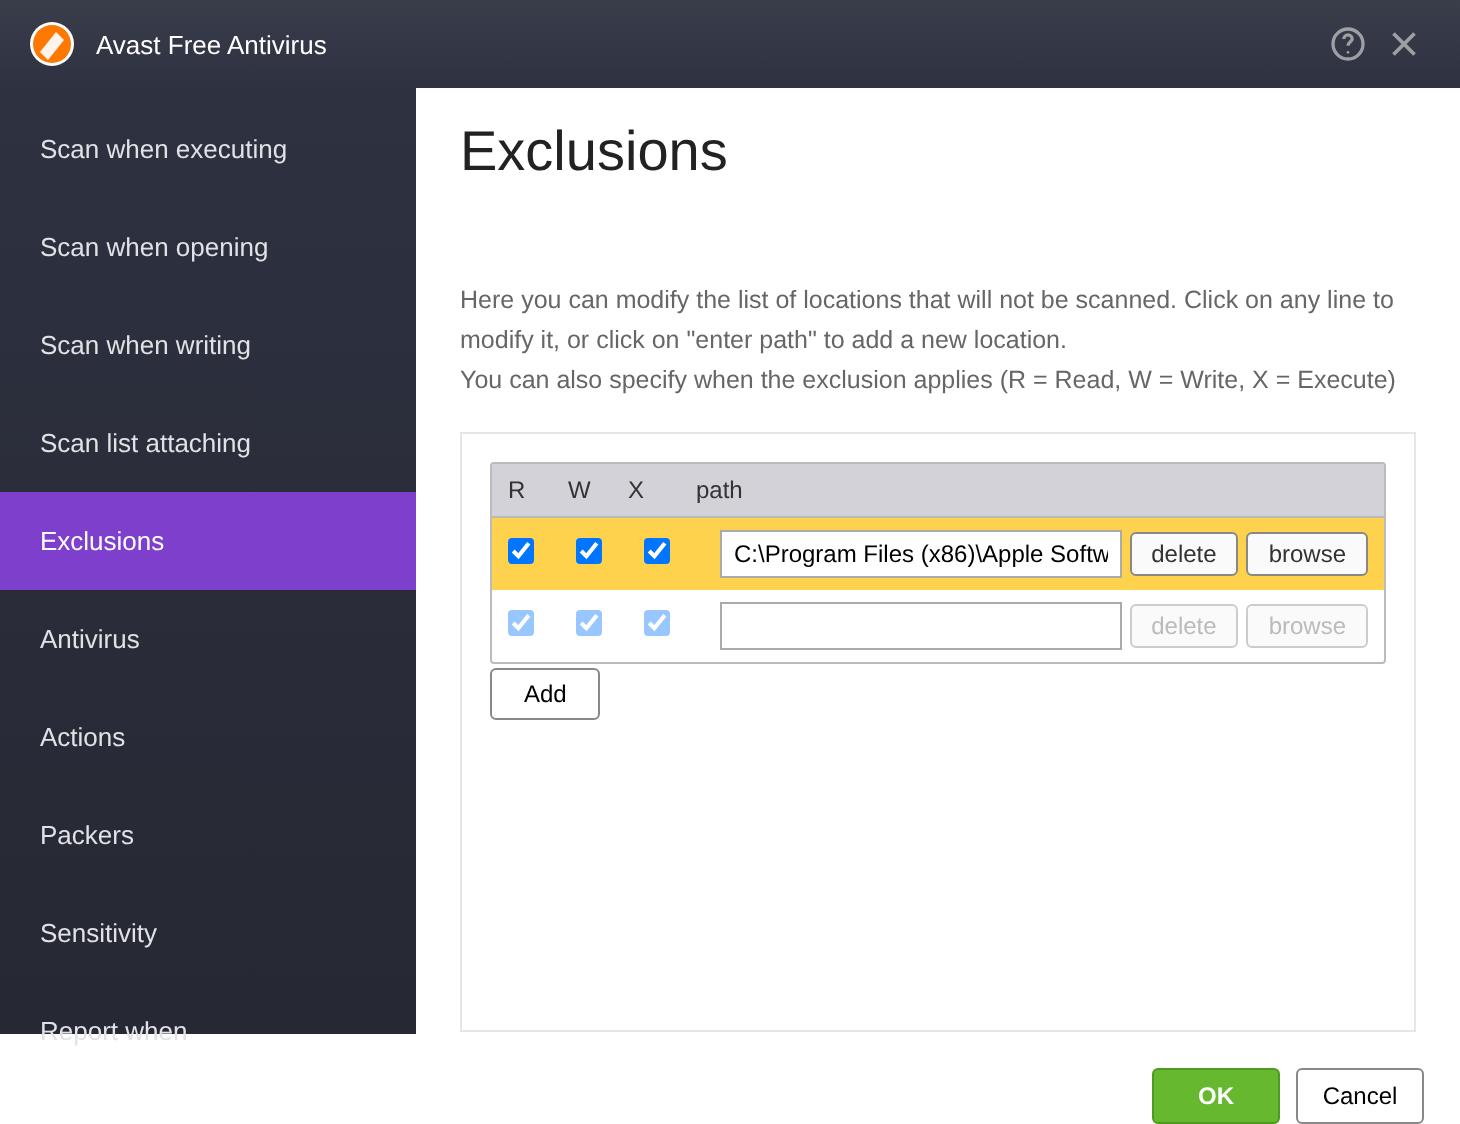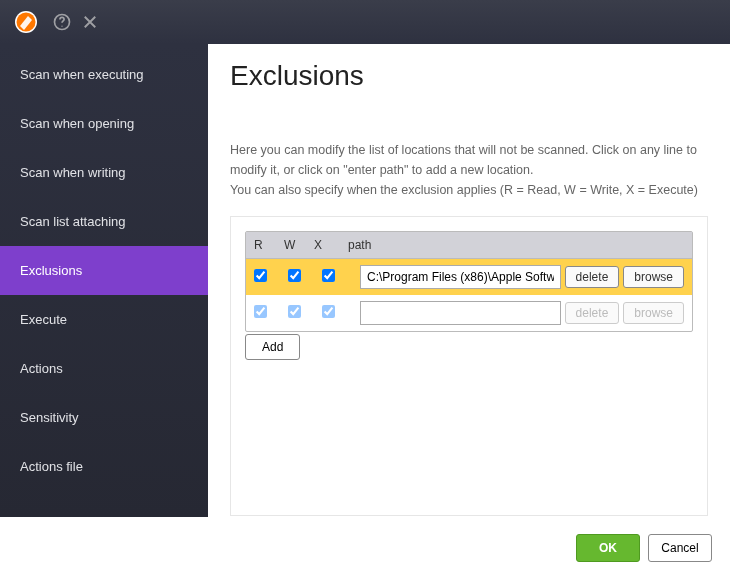--- a/index.html
+++ b/index.html
@@ -176,20 +176,21 @@
 <body>
 
 <div class="titlebar">
   <span class="logo">
     <svg viewBox="0 0 24 24" width="24" height="24">
       <circle cx="12" cy="12" r="11" fill="#fff"></circle>
       <circle cx="12" cy="12" r="9.5" fill="#ff7800"></circle>
       <path d="M6 16 L14 6 L18 10 L10 20 Z" fill="#fff" opacity="0.92"></path>
     </svg>
   </span>
+  <span class="title">Avast Free Antivirus</span>
   <span class="icon-btn">
     <svg viewBox="0 0 24 24" width="20" height="20" fill="none" stroke="#ccc" stroke-width="2">
       <circle cx="12" cy="12" r="9"></circle>
       <path d="M9.5 9a2.5 2.5 0 0 1 5 0c0 1.5-2.5 2-2.5 4"></path>
       <circle cx="12" cy="17" r="0.8" fill="#ccc" stroke="none"></circle>
     </svg>
   </span>
   <span class="icon-btn">
     <svg viewBox="0 0 24 24" width="18" height="18" fill="none" stroke="#ccc" stroke-width="2.5">
       <path d="M5 5 L19 19 M19 5 L5 19"></path>
@@ -197,24 +198,25 @@
   </span>
 </div>
 
 <div class="body">
   <div class="sidebar">
     <div class="sidebar-item"><span>Scan when executing</span></div>
     <div class="sidebar-item"><span>Scan when opening</span></div>
     <div class="sidebar-item"><span>Scan when writing</span></div>
     <div class="sidebar-item"><span>Scan list attaching</span></div>
     <div class="sidebar-item active"><span>Exclusions</span></div>
-    <div class="sidebar-item"><span>Execute</span></div>
+    <div class="sidebar-item"><span>Antivirus</span></div>
     <div class="sidebar-item"><span>Actions</span></div>
+    <div class="sidebar-item"><span>Packers</span></div>
     <div class="sidebar-item"><span>Sensitivity</span></div>
-    <div class="sidebar-item"><span>Actions file</span></div>
+    <div class="sidebar-item"><span>Report when</span></div>
   </div>
 
   <div class="main">
     <h1 class="page-title">Exclusions</h1>
     <p class="desc">
       <span>Here you can modify the list of locations that will not be scanned. Click on any line to modify it, or click on "enter path" to add a new location.</span><br>
       <span>You can also specify when the exclusion applies (R = Read, W = Write, X = Execute)</span>
     </p>
 
     <div class="panel">

